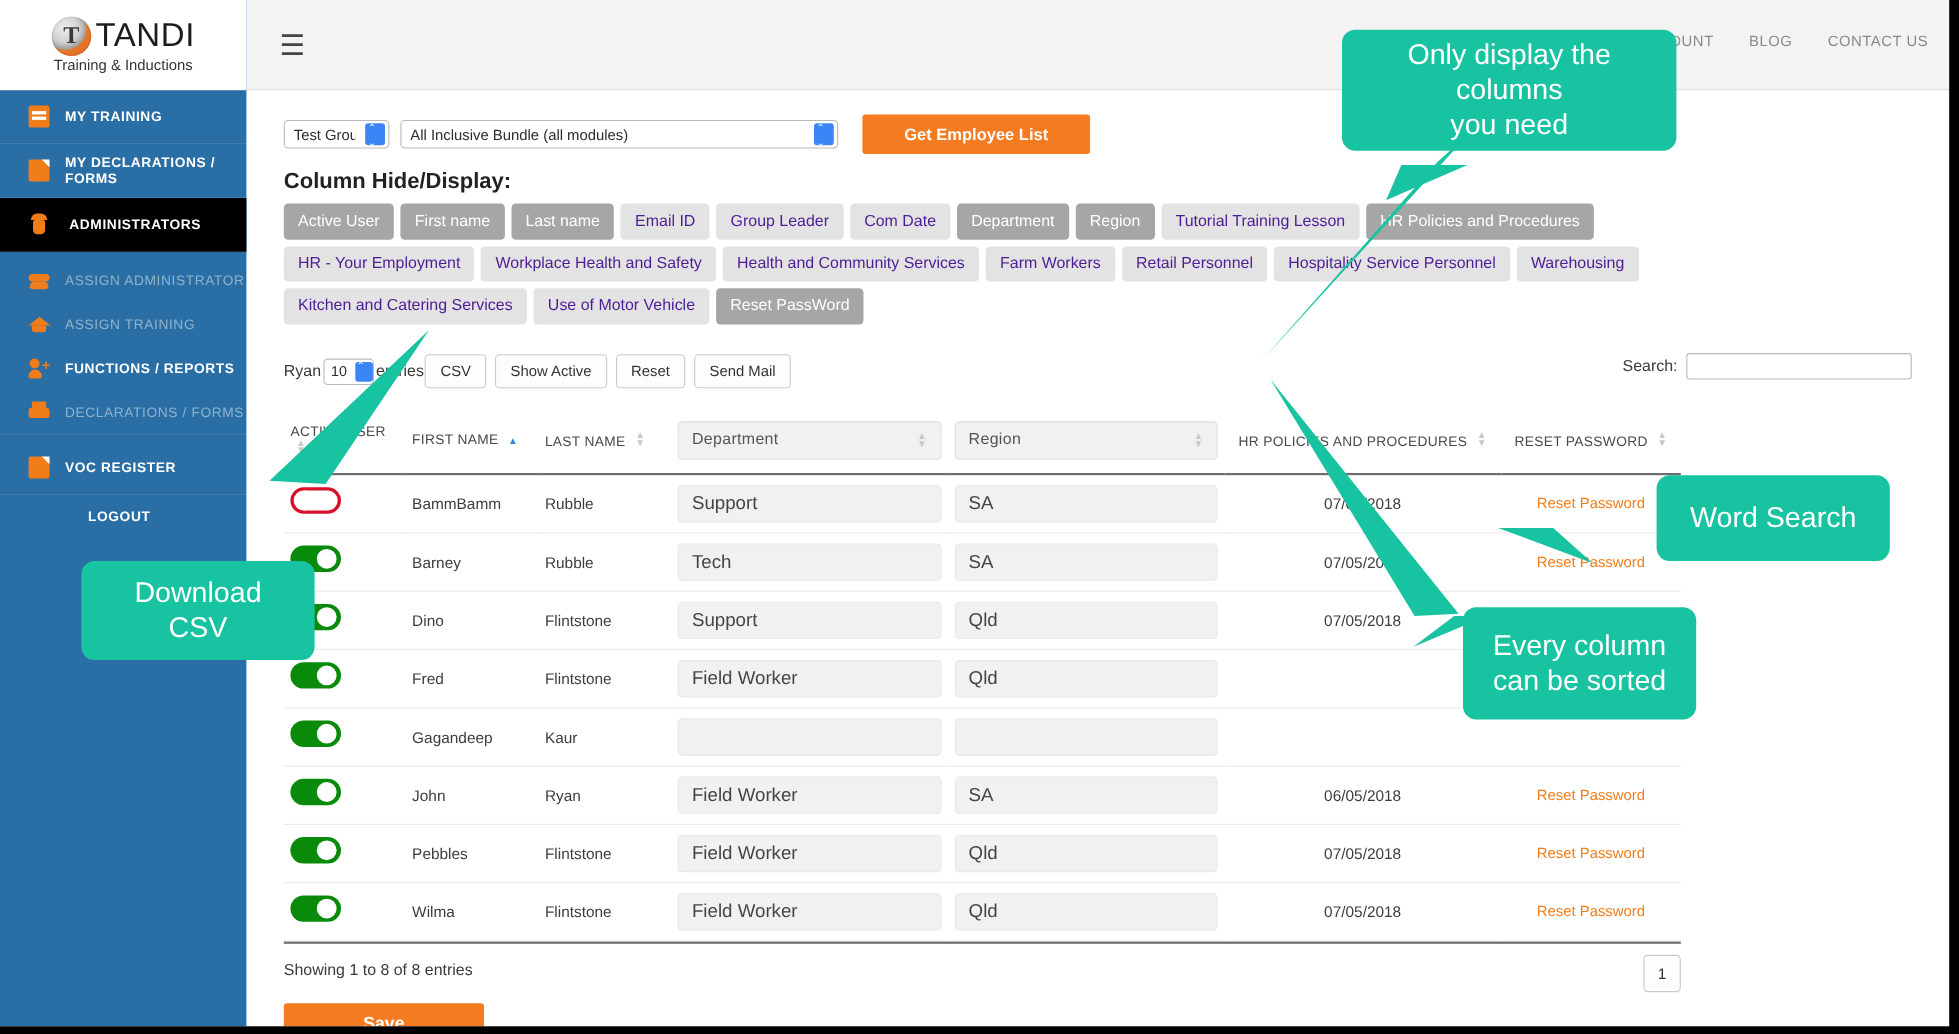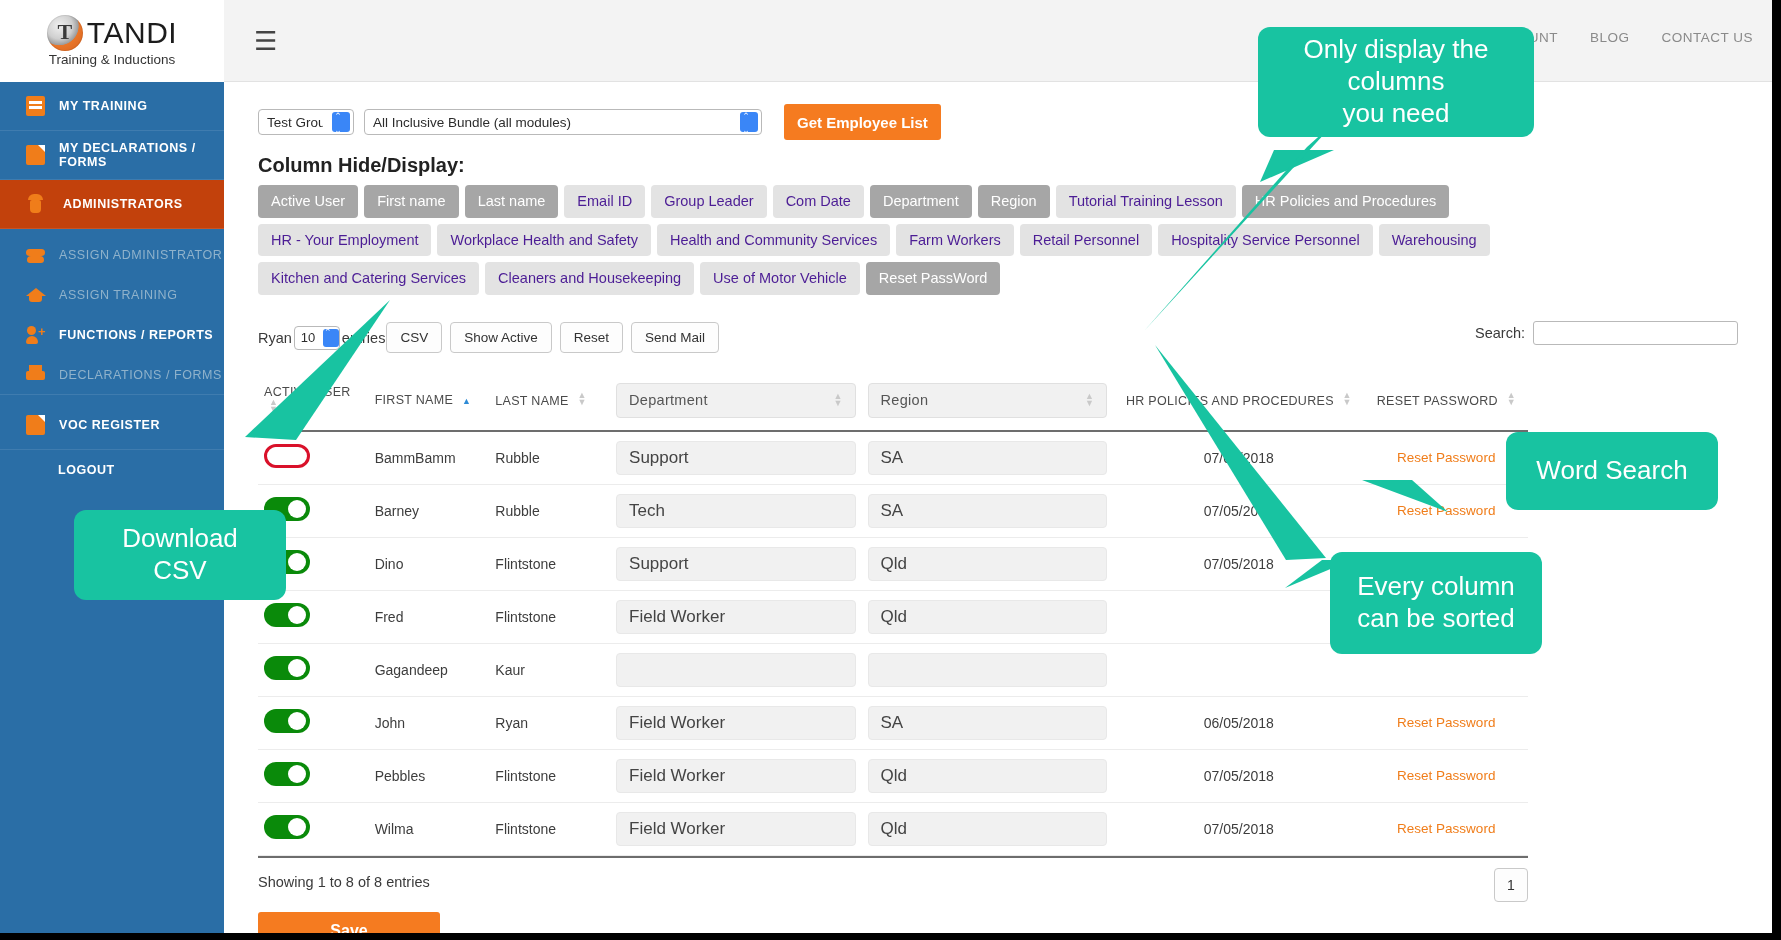--- a/index.html
+++ b/index.html
@@ -30,21 +30,21 @@
   .brand-logo:after{ content:"T"; font-family:"Liberation Serif", serif; font-weight:bold; font-size:22px;
      color:#3a3a3a; line-height:1; position:relative; top:-1px; }
   .brand-name { font-size:30px; letter-spacing:.5px; color:#1c1c1c; font-weight:400; }
   .brand-sub { font-size:13.5px; color:#333; margin-top:1px; }
 
   .nav { padding:0; margin:0; list-style:none; }
   .nav-item { display:flex; align-items:center; gap:14px; height:49px; padding-left:26px;
               color:#ffffff; font-size:12.5px; letter-spacing:.55px; font-weight:600;
               border-bottom:1px solid #33runsafe; }
   .nav-item { border-bottom:1px solid rgba(255,255,255,0.10); }
-  .nav-item.active { background:#c2410c;gap:18px; }
+  .nav-item.active { background:#000000;gap:18px; }
   .nav-item.dim { color:#8fb2cb; font-weight:500; border-bottom:none; height:40px; }
   .nav-item.sub { border-bottom:none; height:40px; }
   .nav-group-gap { height:6px; }
   .nav-icon { width:19px; height:20px; flex:0 0 19px; position:relative; }
 
   
   .ic-book { background:#f07d1a; border-radius:2px; }
   .ic-book:before, .ic-book:after { content:""; position:absolute; left:3px; right:3px; height:2.5px; background:#fff; }
   .ic-book:before { top:5px; } .ic-book:after { top:10px; }
   .ic-doc { background:#f07d1a; border-radius:2px 6px 2px 2px; }
@@ -101,21 +101,21 @@
   }
   .selwrap:before{
     content:"\2303\0020\2304"; position:absolute; right:6px; top:2px; z-index:2;
     color:#fff; font-size:9px; line-height:21px; letter-spacing:-3px; pointer-events:none;
     writing-mode:vertical-rl; text-orientation:upright; height:21px;
   }
   .sel-group { width:96px; }
   .sel-bundle { width:398px; }
   .btn-orange {
     background:#f57b20; color:#fff; border:none; border-radius:3px;
-    font-size:15px; font-weight:bold; padding:0 13px; height:36px; cursor:pointer;
+    font-size:15px; font-weight:bold; padding:0 38px; height:36px; cursor:pointer;
     font-family:"Liberation Sans", sans-serif; margin-left:12px;
   }
 
   
   .chd-title { font-size:20px; font-weight:bold; color:#222; margin:14px 0 8px 0; }
   .chip-rows { display:flex; flex-direction:column; gap:6px; }
   .chip-row { display:flex; gap:6px; flex-wrap:nowrap; }
   .chip { border:none; border-radius:4px; font-size:14.5px; line-height:1;
           padding:9px 13px; font-family:"Liberation Sans", sans-serif; cursor:pointer;
           white-space:nowrap; }
@@ -227,21 +227,21 @@
       </div>
       <div class="nav-item sub dim" style="border-bottom:1px solid rgba(255,255,255,0.10);">
         <span class="nav-icon ic-print"></span>
         <span>DECLARATIONS / FORMS</span>
       </div>
       <div class="nav-group-gap"></div>
       <div class="nav-item">
         <span class="nav-icon ic-doc"></span>
         <span>VOC REGISTER</span>
       </div>
-      <div class="nav-item sub" style="padding-left:58px;color:#fff;">
+      <div class="nav-item sub" style="padding-left:80px;color:#fff;">
         <span>LOGOUT</span>
       </div>
     </div>
   </div>
 
   <div class="topbar">
     <div class="hamburger">☰</div>
     <div class="topnav">
       <a href="#">HOME</a>
       <a href="#">PRODUCTS</a>
@@ -287,21 +287,20 @@
           <button class="chip off">HR - Your Employment</button>
           <button class="chip off">Workplace Health and Safety</button>
           <button class="chip off">Health and Community Services</button>
           <button class="chip off">Farm Workers</button>
           <button class="chip off">Retail Personnel</button>
           <button class="chip off">Hospitality Service Personnel</button>
           <button class="chip off">Warehousing</button>
         </div>
         <div class="chip-row">
           <button class="chip off">Kitchen and Catering Services</button>
-          <button class="chip off">Cleaners and Housekeeping</button>
           <button class="chip off">Use of Motor Vehicle</button>
           <button class="chip on">Reset PassWord</button>
         </div>
       </div>
 
       <div class="tbl-controls">
         <span class="show-label">Ryan</span>
         <span class="selwrap len-wrap">
           <select class="mac-select len-sel">
             <option>10</option>
@@ -490,21 +489,21 @@
 
   <svg class="pointer-svg">
     <polygon points="1274,150 1334,150 1260,182" fill="#18c3a1"></polygon>
     <polygon points="1337,120 1307,147 1145,330" fill="#18c3a1"></polygon>
     <polygon points="245,437 296,440 390,300" fill="#18c3a1"></polygon>
     <polygon points="1362,480 1412,480 1448,512" fill="#18c3a1"></polygon>
     <polygon points="1322,560 1352,560 1285,588" fill="#18c3a1"></polygon>
     <polygon points="1326,558 1286,560 1155,345" fill="#18c3a1"></polygon>
   </svg>
 
-  <div class="callout" style="left:1258px; top:27px; width:276px; height:110px;">
+  <div class="callout" style="left:1220px; top:27px; width:304px; height:110px;">
     <span>Only display the columns<br>you need</span>
   </div>
 
   <div class="callout" style="left:74px; top:510px; width:212px; height:90px;">
     <span>Download<br>CSV</span>
   </div>
 
   <div class="callout" style="left:1506px; top:432px; width:212px; height:78px;">
     <span>Word Search</span>
   </div>

